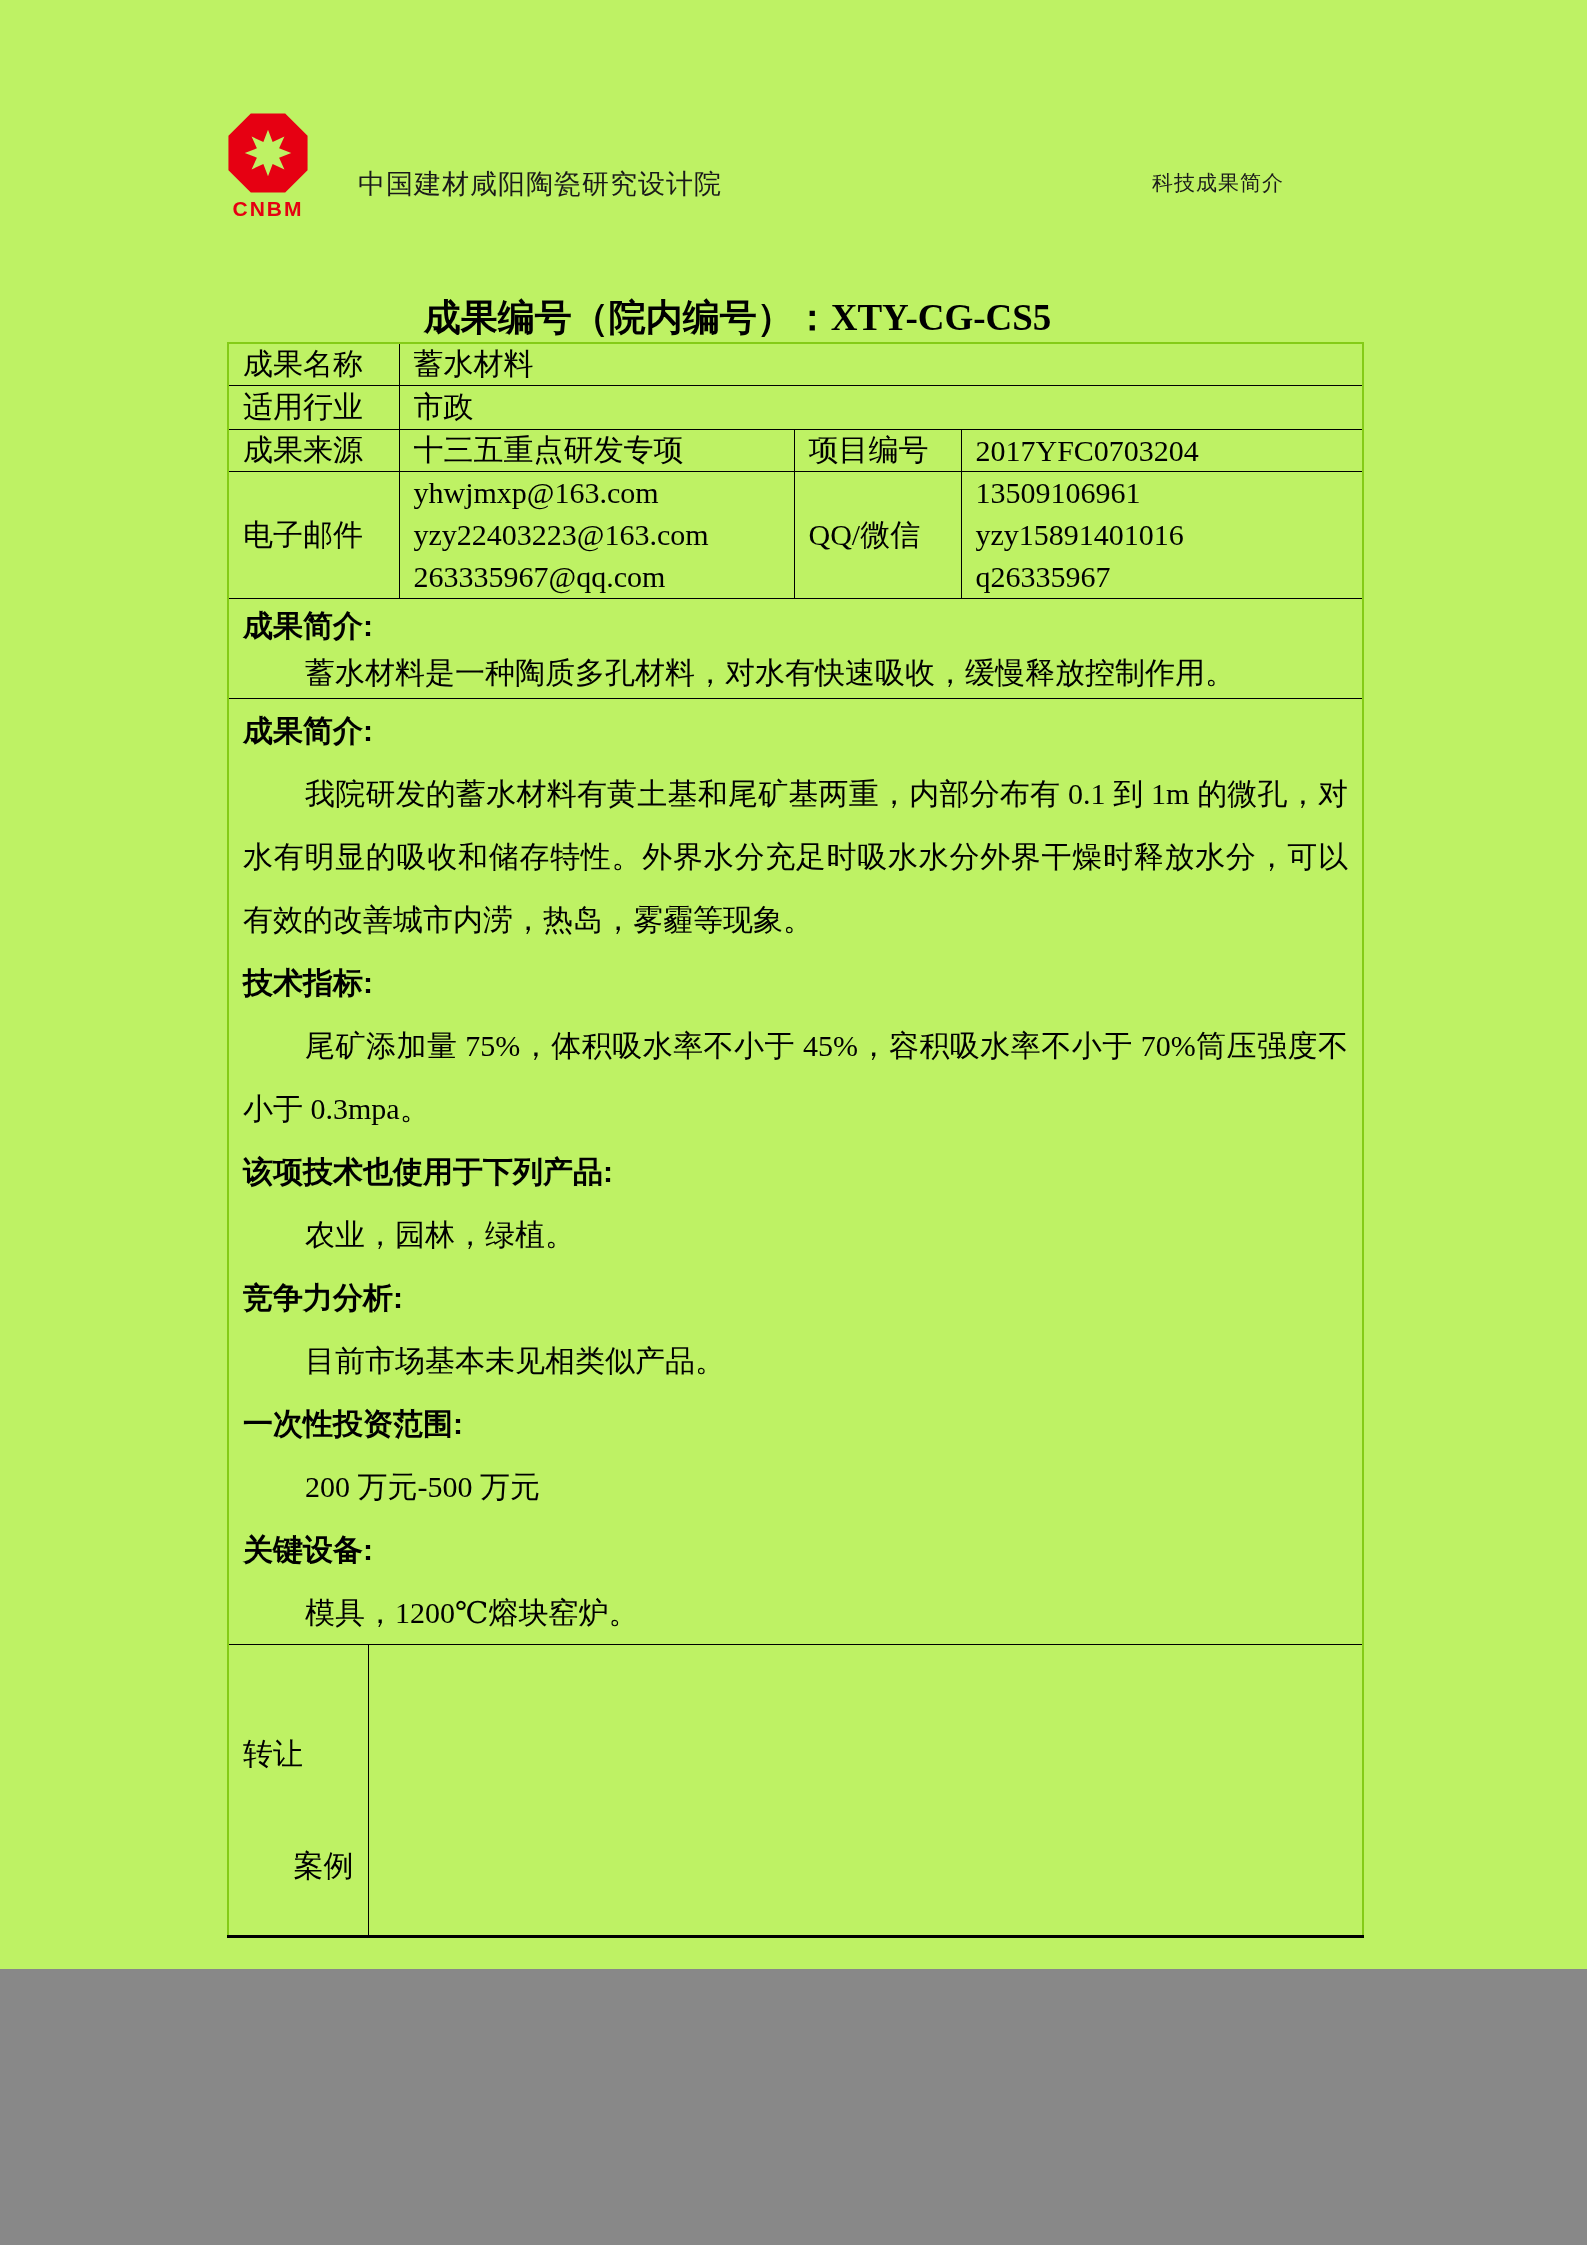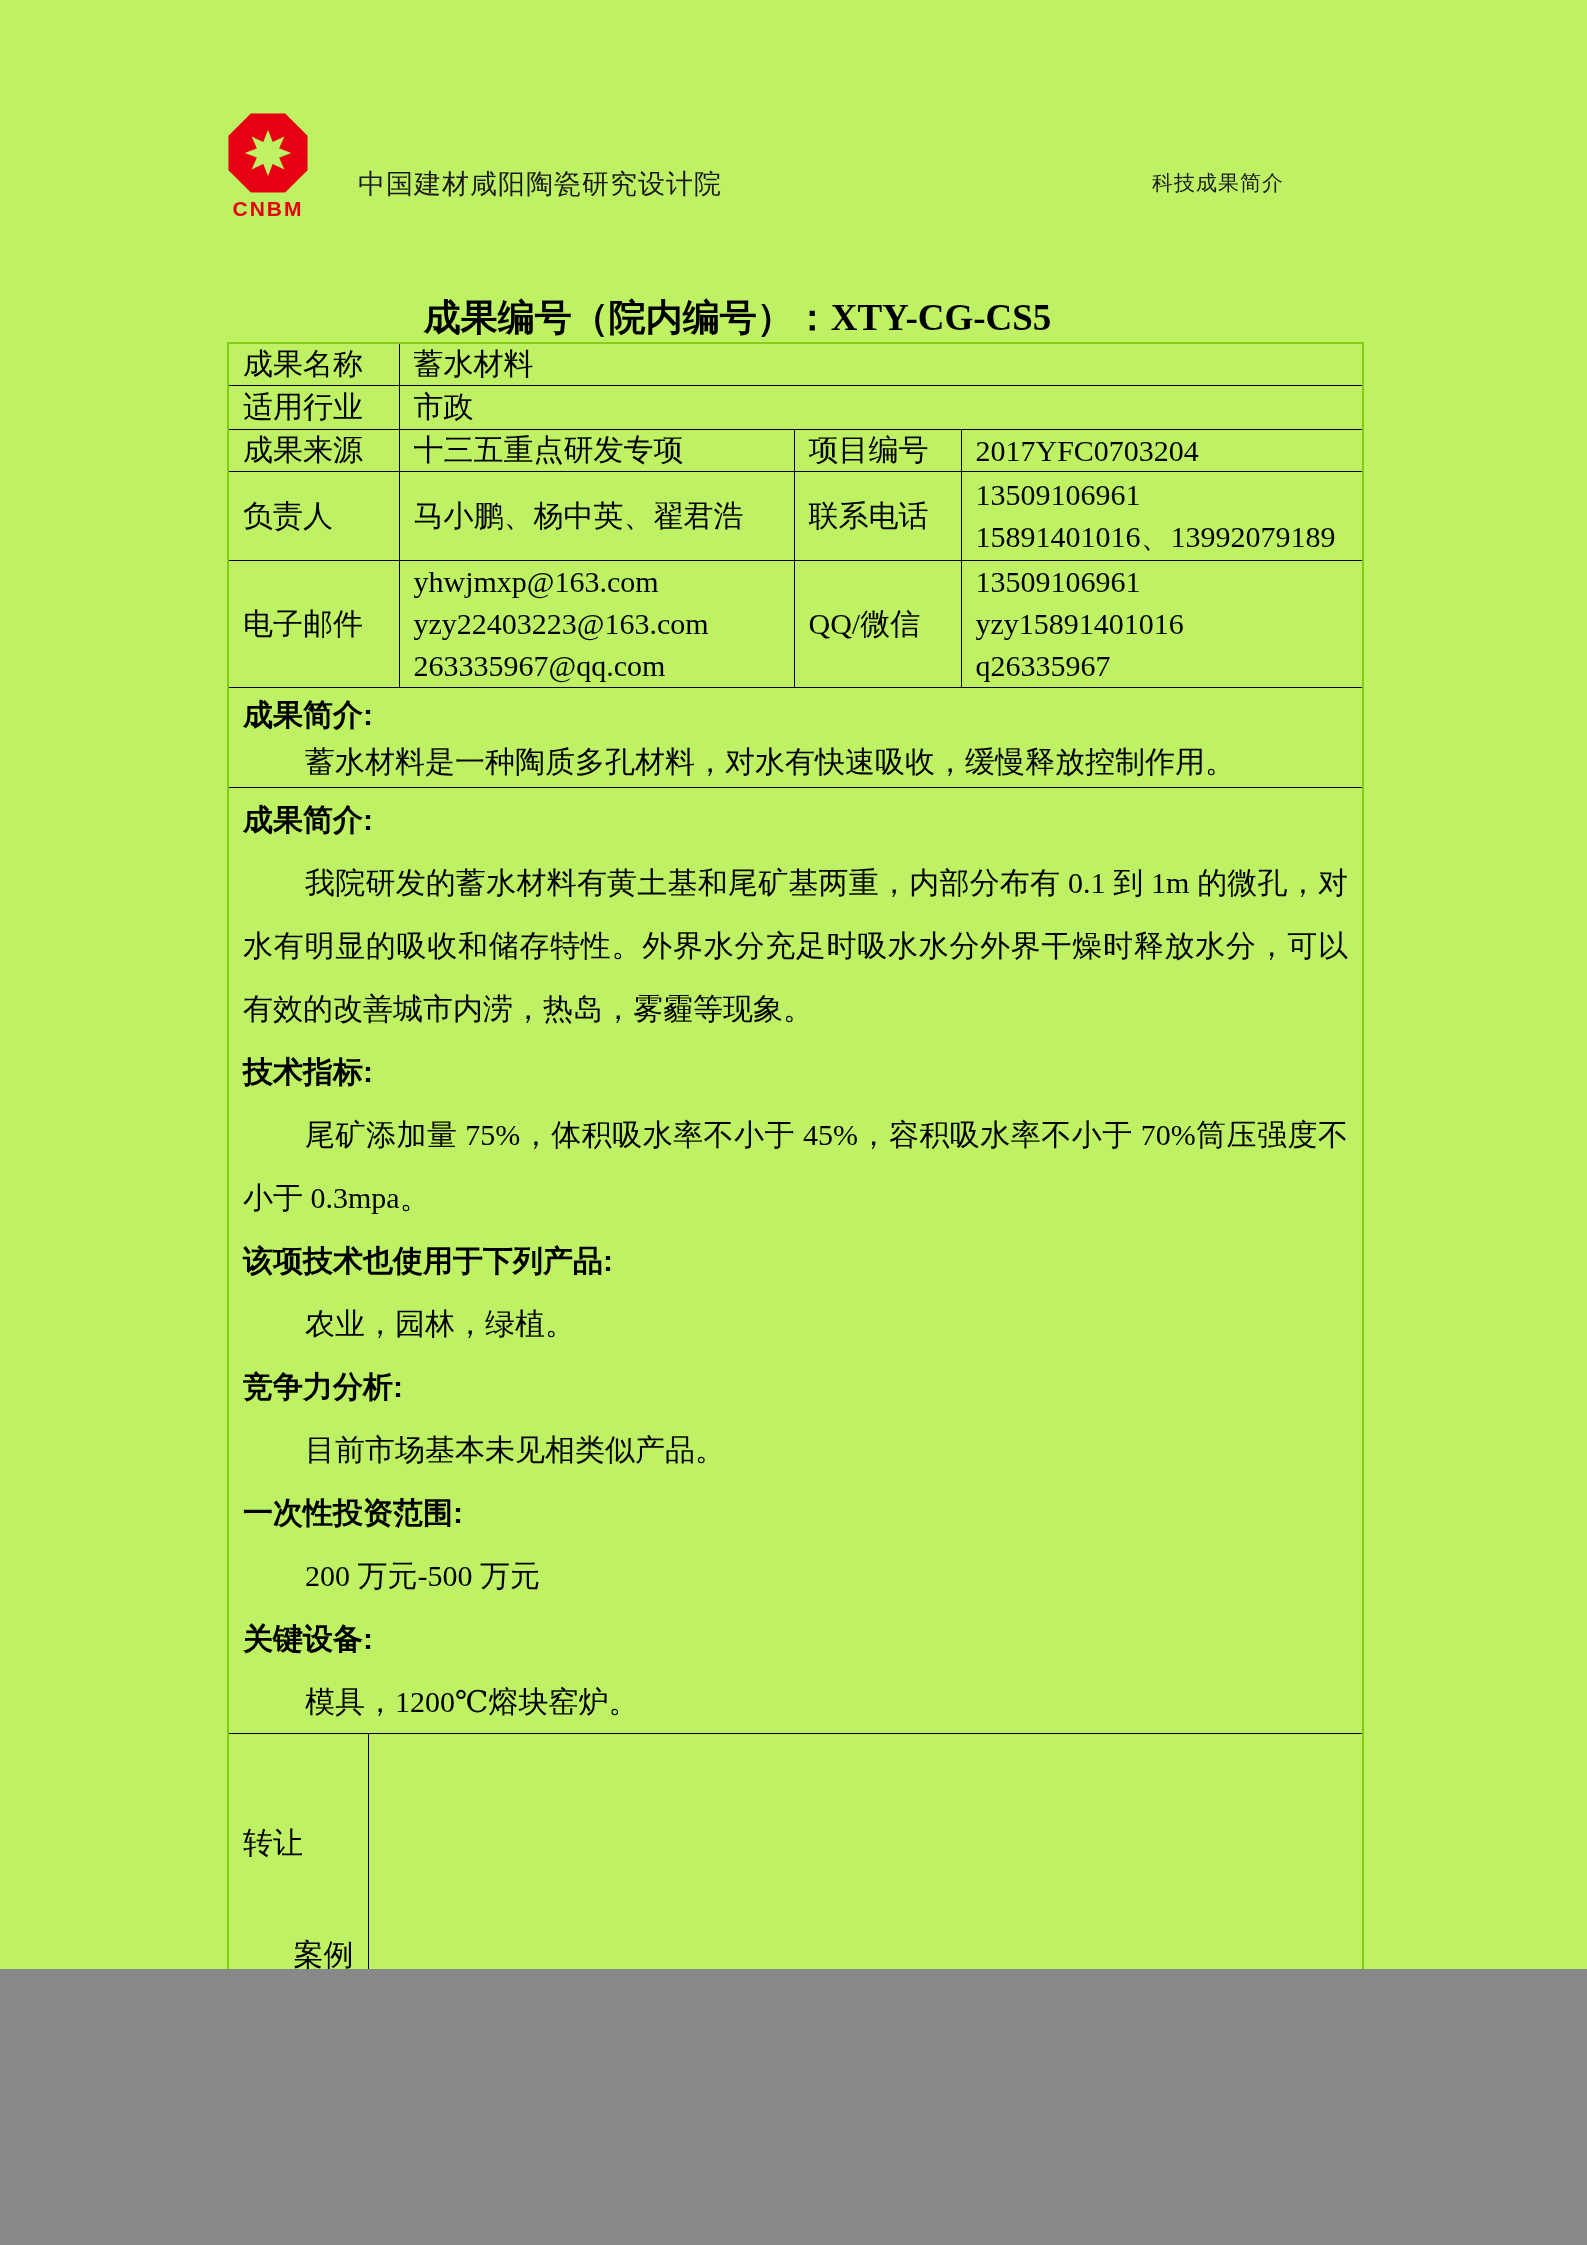--- a/index.html
+++ b/index.html
@@ -104,29 +104,20 @@
       <td colspan="3">市政</td>
     </tr>
 
     <tr style="height:41px">
       <td colspan="2">成果来源</td>
       <td>十三五重点研发专项</td>
       <td>项目编号</td>
       <td>2017YFC0703204</td>
     </tr>
 
-    <tr style="height:89px">
-      <td colspan="2">负责人</td>
-      <td>马小鹏、杨中英、翟君浩</td>
-      <td>联系电话</td>
-      <td>
-        <div class="cell-line">13509106961</div>
-        <div class="cell-line">15891401016、13992079189</div>
-      </td>
-    </tr>
 
     <tr style="height:126px">
       <td colspan="2">电子邮件</td>
       <td>
         <div class="cell-line">yhwjmxp@163.com</div>
         <div class="cell-line">yzy22403223@163.com</div>
         <div class="cell-line">263335967@qq.com</div>
       </td>
       <td>QQ/微信</td>
       <td>

